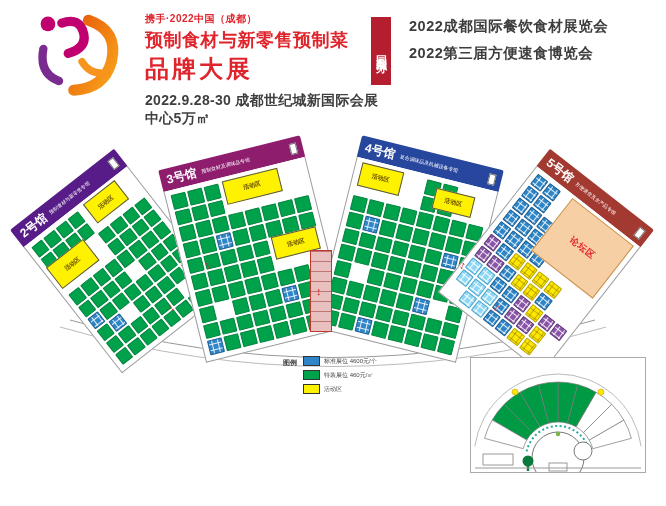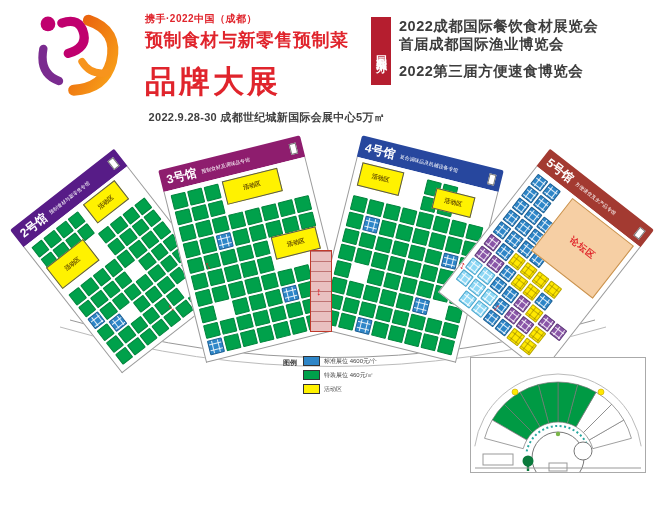--- a/index.html
+++ b/index.html
@@ -3,24 +3,24 @@
 <meta charset="utf-8">
 <style>
   html,body{margin:0;padding:0;background:#fff;}
   .page{position:relative;width:666px;height:506px;background:#fff;overflow:hidden;
         font-family:"Liberation Sans","DejaVu Sans",sans-serif;}
   
   .logo-mark{position:absolute;left:36px;top:12px;width:92px;height:92px;}
   .logo-text{position:absolute;left:145px;top:12px;width:240px;}
   .tagline{color:#e0242c;font-size:10px;font-weight:bold;letter-spacing:.5px;}
   .title1{color:#e0242c;font-size:18px;font-weight:900;letter-spacing:.5px;margin-top:2px;}
-  .title2{color:#e0242c;font-size:31px;font-weight:900;letter-spacing:3px;margin-top:9px;}
+  .title2{color:#e0242c;font-size:24px;font-weight:900;letter-spacing:3px;margin-top:1px;}
   .subtitle{color:#e0242c;font-size:11px;font-weight:bold;letter-spacing:1.5px;margin-top:3px;}
-  .datevenue{color:#3f3f3f;font-size:11px;font-weight:bold;margin-top:7px;letter-spacing:.3px;text-align:right;}
-  .concurrent{position:absolute;left:371px;top:17px;display:flex;gap:8px;}
+  .datevenue{color:#3f3f3f;font-size:14px;font-weight:bold;margin-top:7px;letter-spacing:.3px;}
+  .concurrent{position:absolute;left:371px;top:17px;display:flex;gap:18px;}
   .badge{width:20px;height:68px;background:#b51e2f;color:#fff;font-size:11px;font-weight:bold;
          writing-mode:vertical-rl;text-orientation:upright;display:flex;align-items:center;
          justify-content:center;letter-spacing:2px;}
   .events{display:flex;flex-direction:column;}
   .event{color:#3d3d3d;font-size:14.5px;font-weight:800;line-height:1.25;letter-spacing:.5px;}
   .event.gap{margin-top:9px;}
   
   .plan{position:absolute;left:0;top:120px;width:666px;height:386px;}
   .arcs{position:absolute;left:0;top:0;z-index:0;}
   .hall{position:absolute;z-index:2;}
@@ -94,21 +94,20 @@
     <div class="tagline">携手·2022中国（成都）</div>
     <div class="title1">预制食材与新零售预制菜</div>
     <div class="title2">品牌大展</div>
     <div class="datevenue">2022.9.28-30  成都世纪城新国际会展中心5万㎡</div>
   </div>
 
   <div class="concurrent">
     <div class="badge" style="background: rgb(181, 30, 47);">同期举办</div>
     <div class="events">
       <div class="event">2022成都国际餐饮食材展览会</div>
-      <div class="event">首届成都国际渔业博览会</div>
       <div class="event gap">2022第三届方便速食博览会</div>
     </div>
   </div>
 
   <div class="plan">
     <svg class="arcs" width="666" height="386">
       <path d="M 70 200 Q 333 275 595 200" stroke="#999" fill="none"></path>
       <path d="M 60 207 Q 333 286 606 207" stroke="#bbb" fill="none"></path>
     </svg>
 

